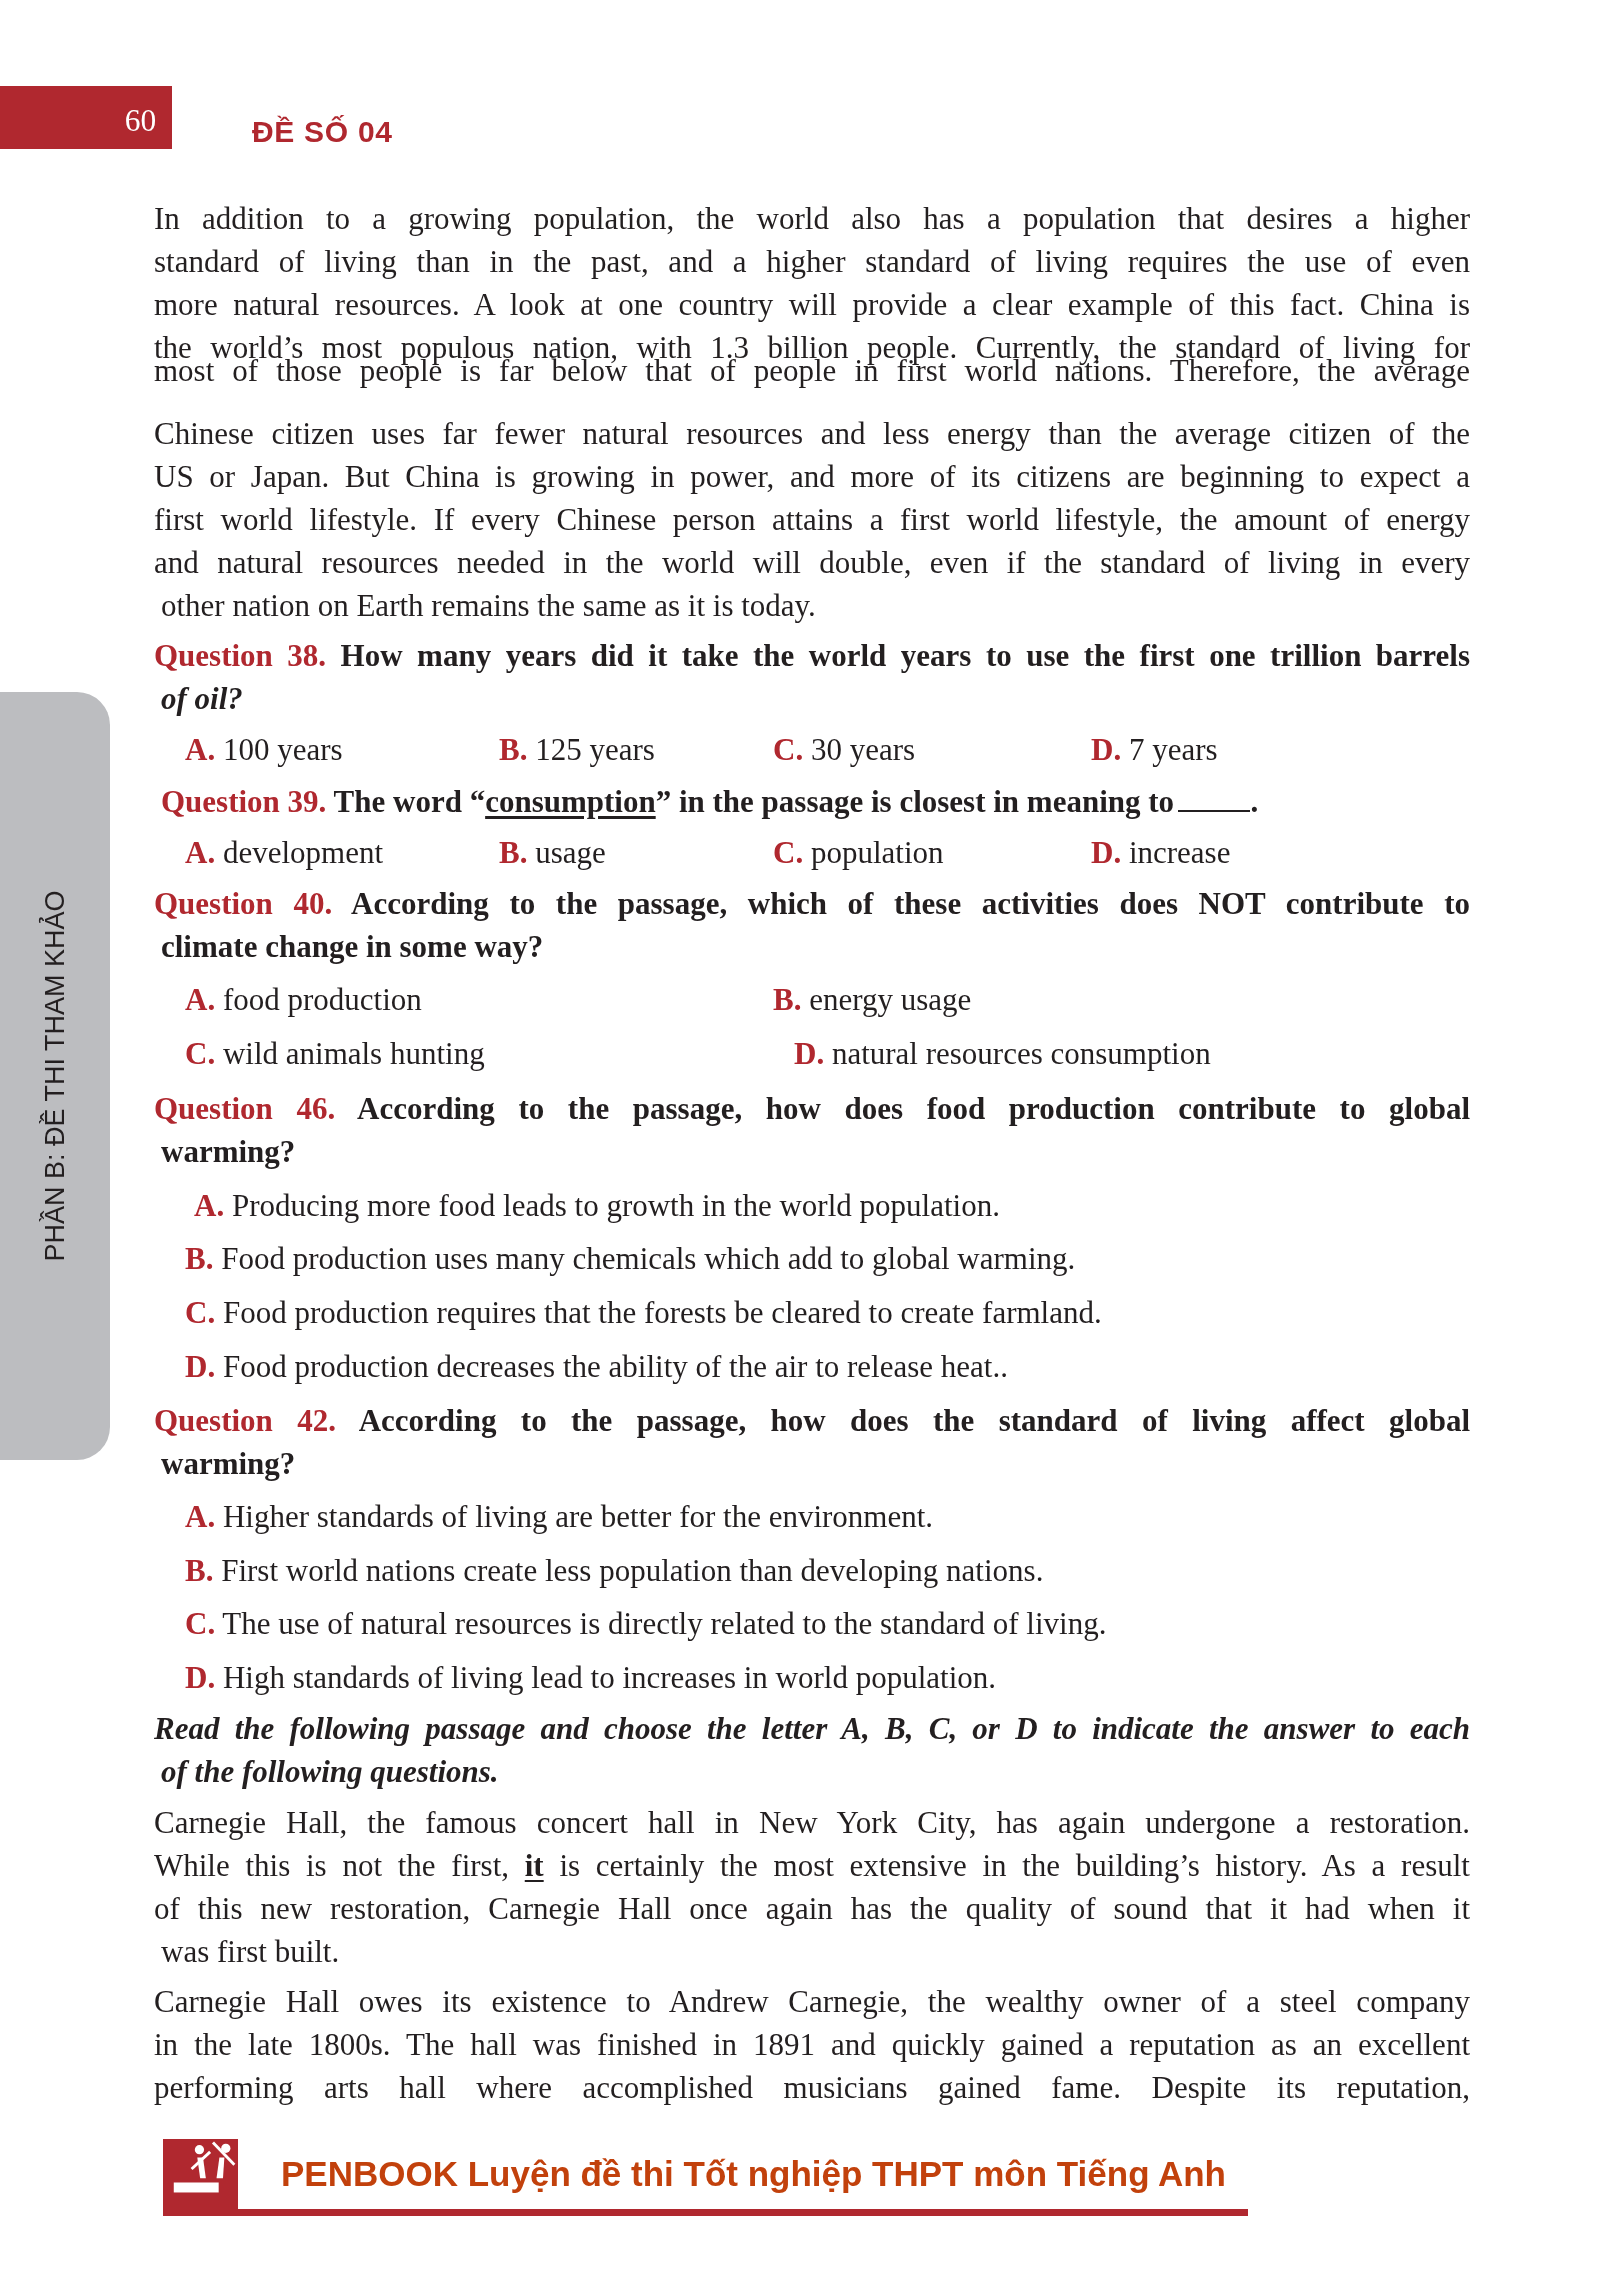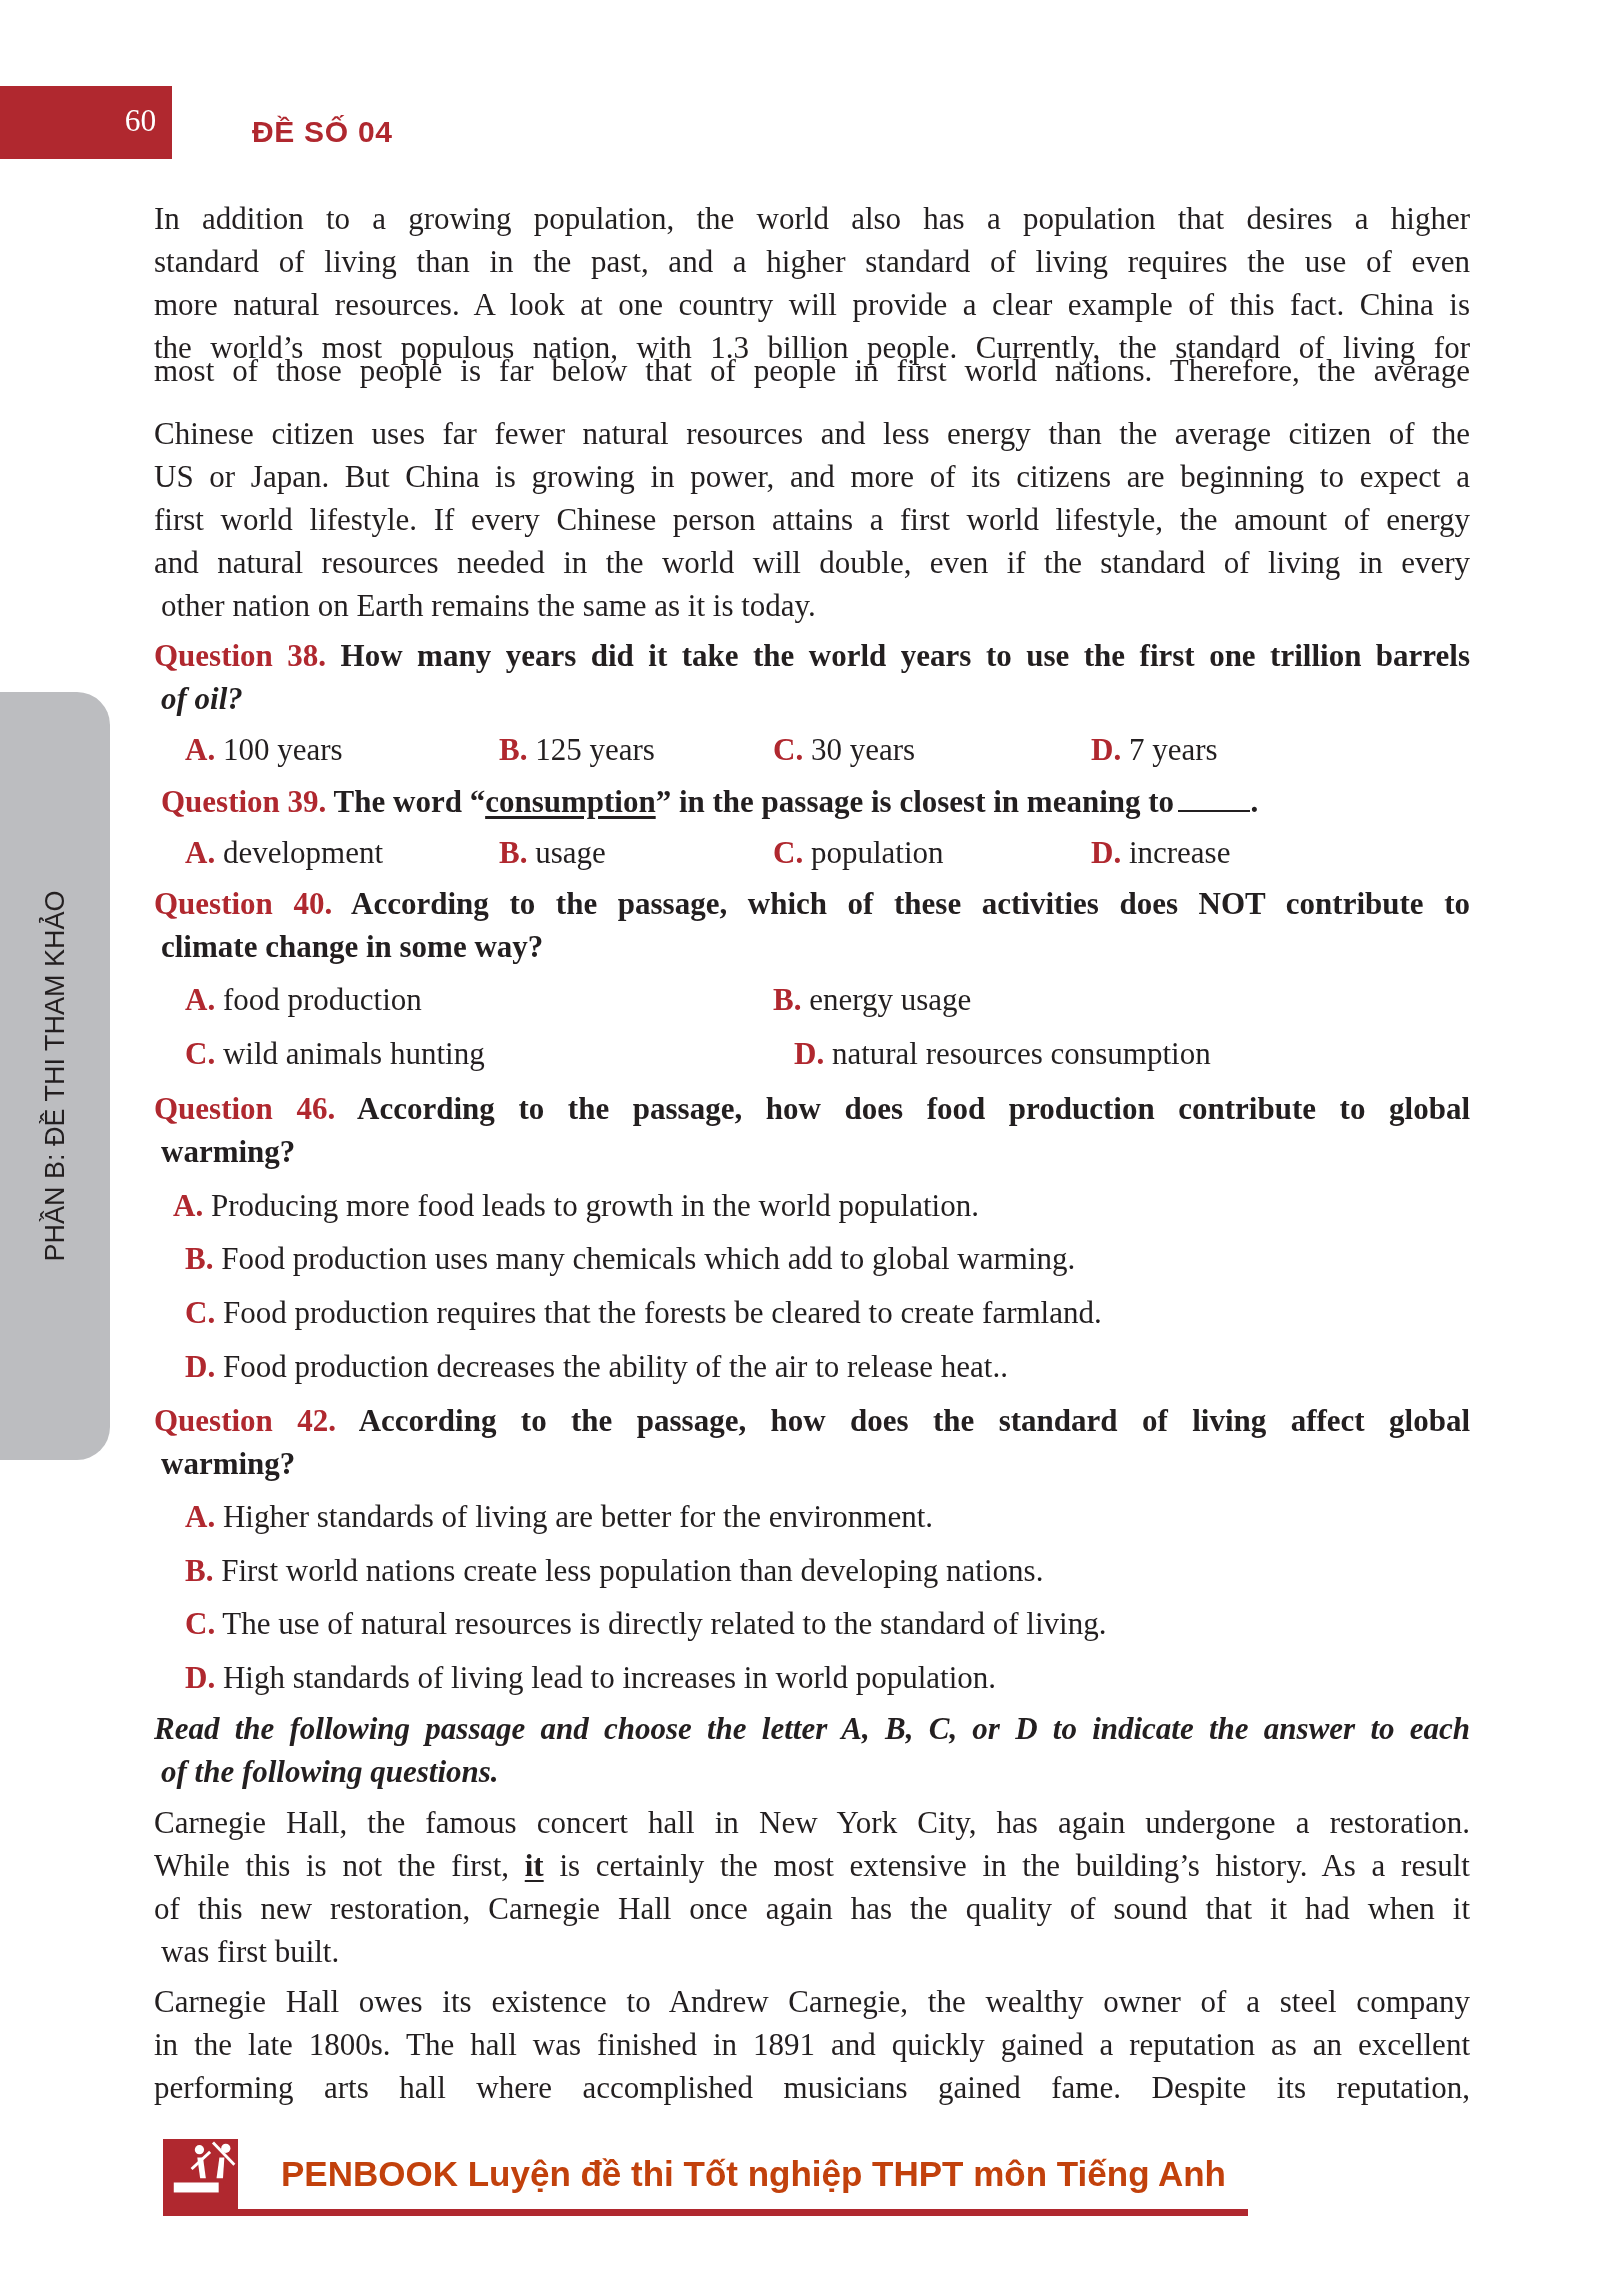--- a/index.html
+++ b/index.html
@@ -1,19 +1,19 @@
 <!DOCTYPE html>
 <html style="font-size:11.4px"><head>
 <meta charset="utf-8">
 <style>
   html, body { margin:0; padding:0; background:#ffffff; }
   body { width:1622px; height:2273px; position:relative; overflow:hidden;
          font-family:"Liberation Serif", "DejaVu Serif", serif; color:#231f20; }
   .abs { position:absolute; }
-  #page-num-box { left:0; top:86px; width:172px; height:73px; background:#b0282f; }
+  #page-num-box { left:0; top:86px; width:172px; height:63px; background:#b0282f; }
   #page-num { position:absolute; right:15.7px; top:18.6px; font-size:31.5px; color:#ffffff;
               font-family:"Liberation Serif", serif; line-height:31.5px; }
   #exam-title { left:252px; top:114px; font-family:"Liberation Sans", sans-serif; font-weight:bold;
                 font-size:30px; color:#b0282f; line-height:36px; letter-spacing:0.7px; }
   #side-tab { left:0; top:692px; width:110px; height:768px; background:#bcbdc0;
               border-radius:0 33px 33px 0; }
   #side-tab-text { position:absolute; left:50%; top:50%; transform:translate(-50%,-50%) rotate(-90deg);
                    white-space:nowrap; font-family:"Liberation Sans", sans-serif; font-size:27px;
                    color:#231f20; letter-spacing:0px; transform-origin:center; }
   .line { position:absolute; left:154px; width:1316px; font-size:31px; line-height:37px;
@@ -78,21 +78,21 @@
   <div class="line q last" style="top: 928px; white-space: normal;">climate change in some way?</div>
   <div class="opt" style="left:185px;top:981px"><span class="olabel">A.</span> <span>food production</span></div>
   <div class="opt" style="left:773px;top:981px"><span class="olabel">B.</span> <span>energy usage</span></div>
   <div class="opt" style="left:185px;top:1035px"><span class="olabel">C.</span> <span>wild animals hunting</span></div>
   <div class="opt" style="left:794px;top:1035px"><span class="olabel">D.</span> <span>natural resources consumption</span></div>
 </div>
 
 <div>
   <div class="line q" style="top: 1090px; white-space: normal;"><span class="qlabel">Question 46.</span> <span>According to the passage, how does food production contribute to global</span></div>
   <div class="line q last" style="top: 1133px; white-space: normal;">warming?</div>
-  <div class="opt" style="left:173px;top:1187px"><span class="olabel">A.</span> <span>Producing more food leads to growth in the world population.</span></div>
+  <div class="opt" style="left:194px;top:1187px"><span class="olabel">A.</span> <span>Producing more food leads to growth in the world population.</span></div>
   <div class="opt" style="left:185px;top:1240px"><span class="olabel">B.</span> <span>Food production uses many chemicals which add to global warming.</span></div>
   <div class="opt" style="left:185px;top:1294px"><span class="olabel">C.</span> <span>Food production requires that the forests be cleared to create farmland.</span></div>
   <div class="opt" style="left:185px;top:1348px"><span class="olabel">D.</span> <span>Food production decreases the ability of the air to release heat..</span></div>
 </div>
 
 <div>
   <div class="line q" style="top: 1402px; white-space: normal;"><span class="qlabel">Question 42.</span> <span>According to the passage, how does the standard of living affect global</span></div>
   <div class="line q last" style="top: 1445px; white-space: normal;">warming?</div>
   <div class="opt" style="left:185px;top:1498px"><span class="olabel">A.</span> <span>Higher standards of living are better for the environment.</span></div>
   <div class="opt" style="left:185px;top:1552px"><span class="olabel">B.</span> <span>First world nations create less population than developing nations.</span></div>

